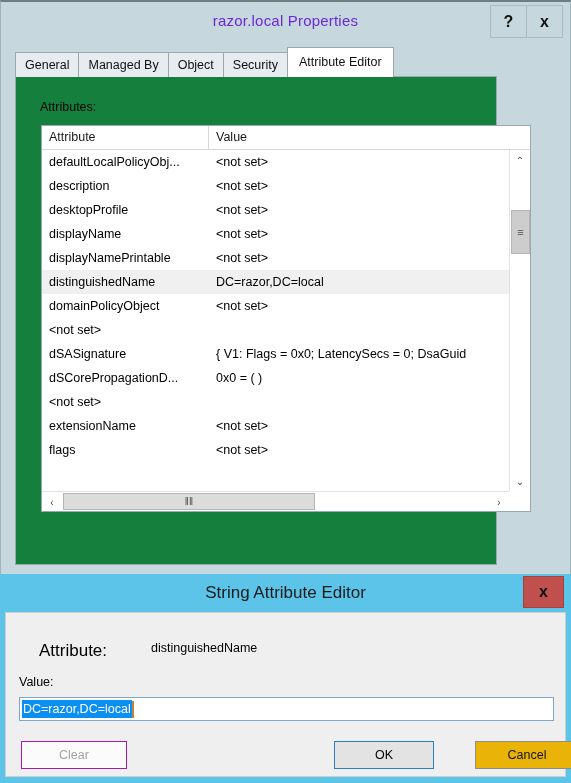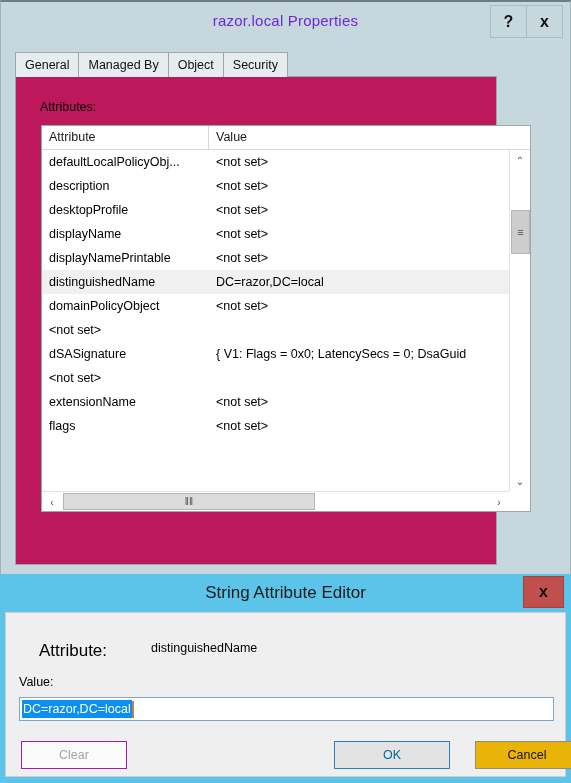--- a/index.html
+++ b/index.html
@@ -96,21 +96,21 @@
     padding: 0 11px;
   }
 
   
   #tabpage {
     position: absolute;
     left: 14px;
     top: 74px;
     width: 482px;
     height: 489px;
-    background: #be185d;
+    background: #15803d;
     border: 1px solid #9aa9ae;
     box-sizing: border-box;
   }
   #attributes-label {
     position: absolute;
     left: 24px;
     top: 23px;
     font-size: 12.5px;
   }
 
@@ -376,24 +376,24 @@
     left: 15px;
     top: 128px;
     width: 106px;
     background: #fbfbfb;
     border: 1px solid #a21caf;
     color: #a4a4a4;
   }
   #btn-ok {
     left: 328px;
     top: 128px;
-    width: 116px;
+    width: 100px;
     background: #e3e3e3;
     border: 1px solid #2f7fbf;
-    color: #0369a1;
+    color: #000000;
   }
   #btn-cancel {
     left: 469px;
     top: 128px;
     width: 104px;
     background: #eab308;
     border: 1px solid #8d8d8d;
     color: #111;
     text-align: right;
   }
@@ -409,20 +409,21 @@
       <div class="title-btn">?</div>
       <div class="title-btn">x</div>
     </div>
   </div>
 
   <div id="tabstrip">
     <div class="tab">General</div>
     <div class="tab">Managed By</div>
     <div class="tab">Object</div>
     <div class="tab">Security</div>
+    <div class="tab active">Attribute Editor</div>
   </div>
 
   <div id="tabpage">
 
     <div id="attributes-label">Attributes:</div>
 
     <div id="list-box">
 
       <div id="list-header">
         <div class="hcell attr">Attribute</div>
@@ -457,20 +458,24 @@
         <div class="row">
           <div class="cell-attr">domainPolicyObject</div>
           <div class="cell-val">&lt;not set&gt;</div>
         </div>
         <div class="row">
           <div class="cell-val">&lt;not set&gt;</div>
         </div>
         <div class="row">
           <div class="cell-attr">dSASignature</div>
           <div class="cell-val">{ V1: Flags = 0x0; LatencySecs = 0; DsaGuid</div>
+        </div>
+        <div class="row">
+          <div class="cell-attr">dSCorePropagationD...</div>
+          <div class="cell-val">0x0 = ( )</div>
         </div>
         <div class="row">
           <div class="cell-val">&lt;not set&gt;</div>
         </div>
         <div class="row">
           <div class="cell-attr">extensionName</div>
           <div class="cell-val">&lt;not set&gt;</div>
         </div>
         <div class="row">
           <div class="cell-attr">flags</div>

